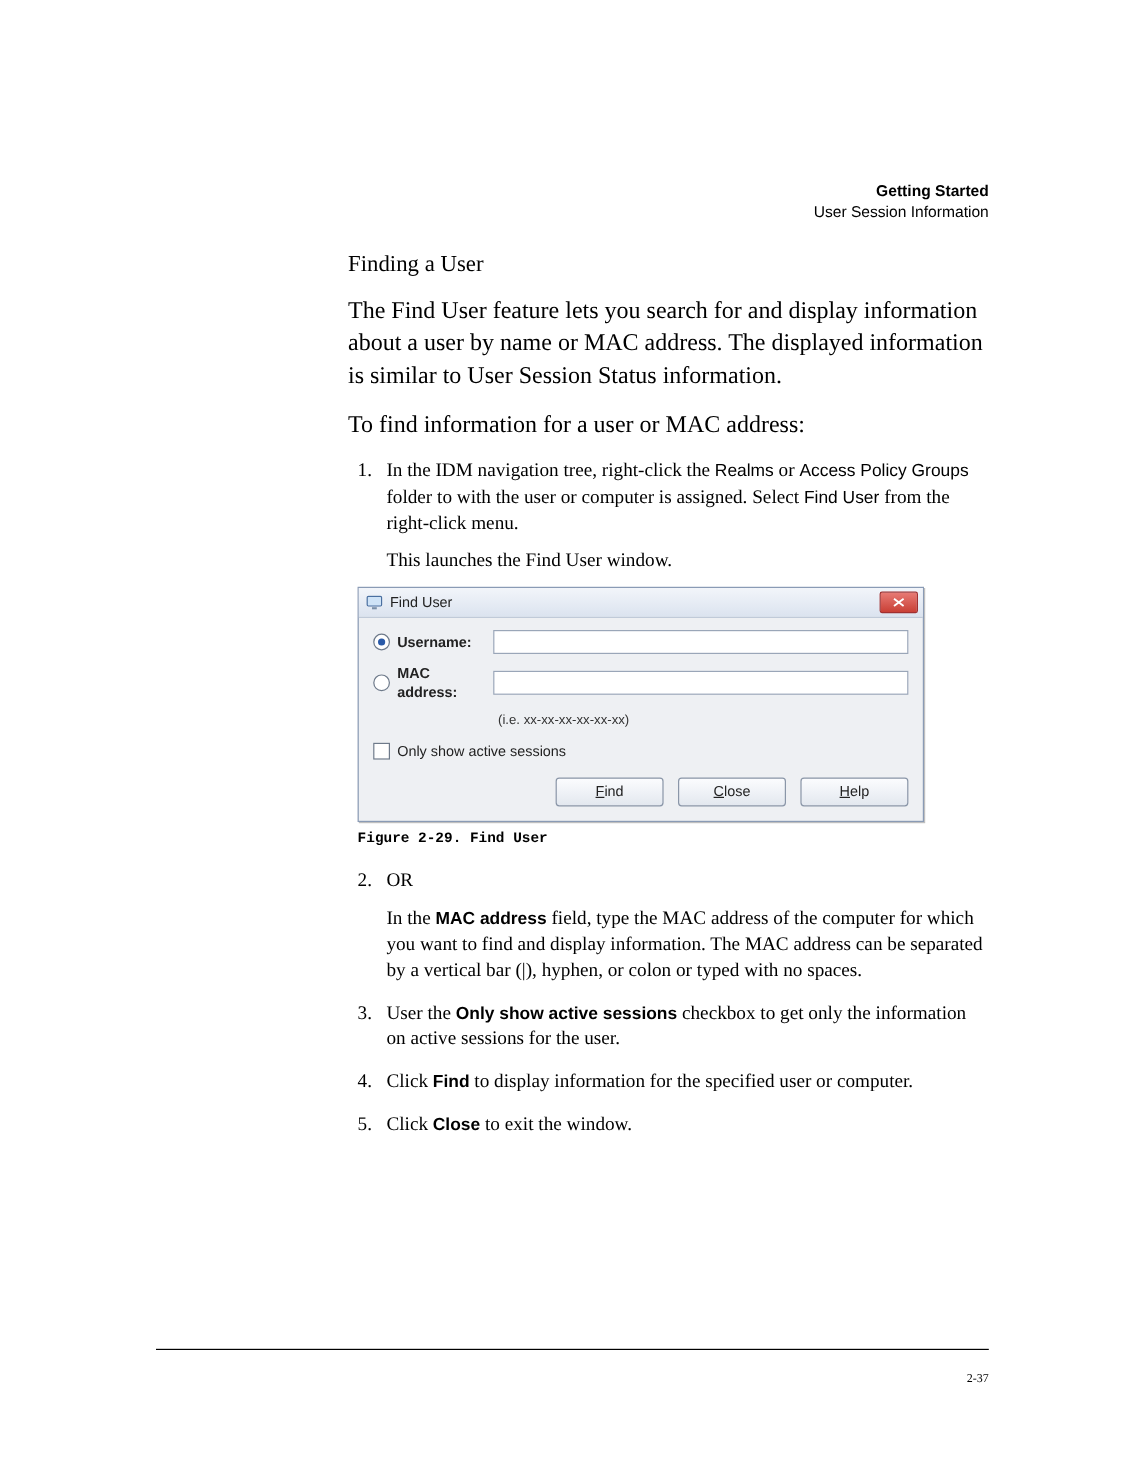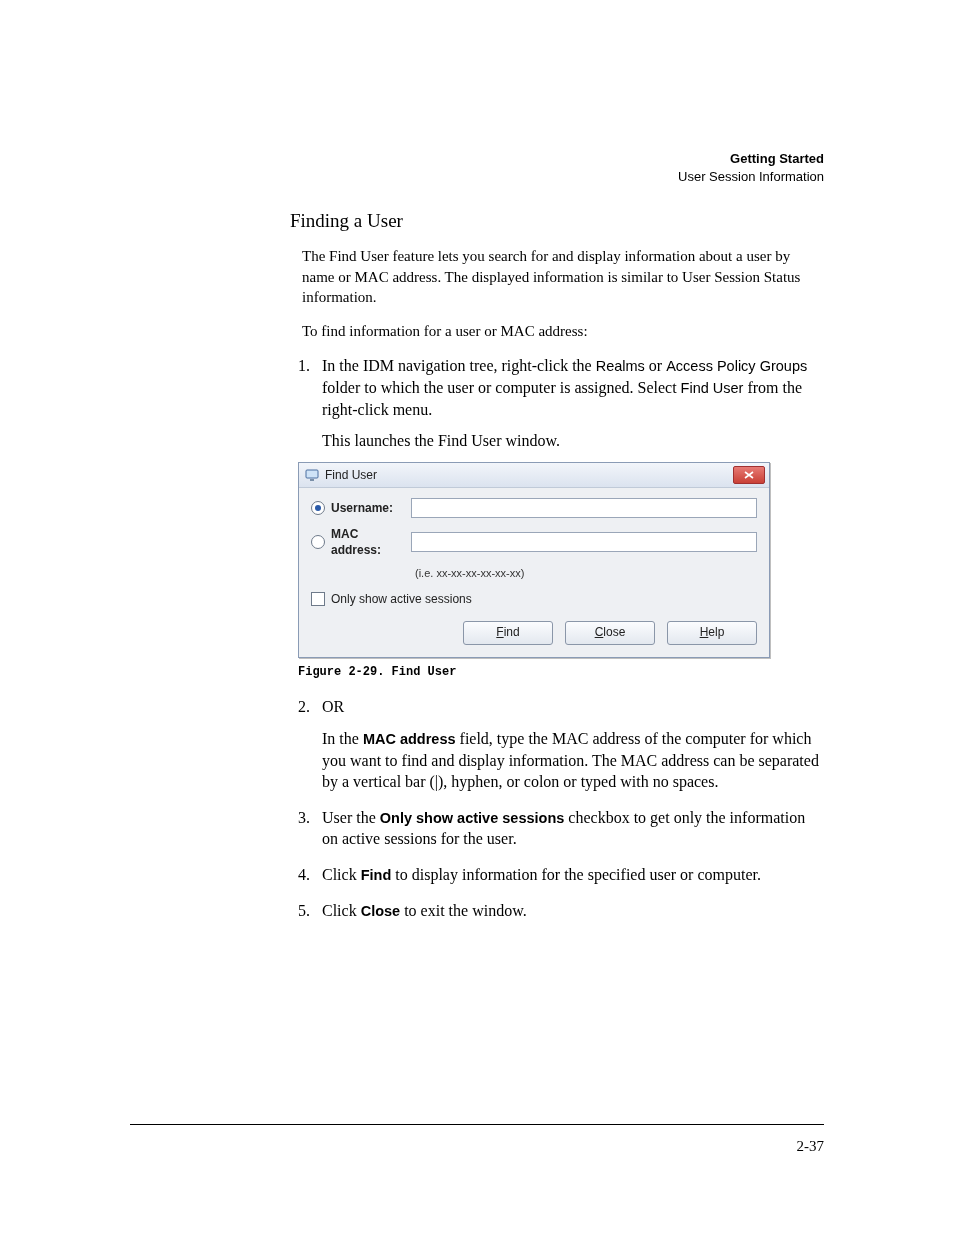--- a/index.html
+++ b/index.html
@@ -29,23 +29,23 @@
   .content {
     margin-left: 160px;
   }
   h2.doc-heading {
     font-family: "Times New Roman", Times, serif;
     font-weight: normal;
     font-size: 19px;
     margin: 0 0 14px 0;
   }
   p.body {
-    font-size: 15px;
+    font-size: 20px;
     line-height: 1.35;
-    margin: 0 0 14px 12px;
+    margin: 0 0 14px 0;
   }
   ol.steps {
     font-size: 16px;
     line-height: 1.35;
     padding-left: 24px;
     margin: 0;
   }
   ol.steps > li {
     margin-bottom: 14px;
     padding-left: 8px;
@@ -193,21 +193,21 @@
     position: absolute;
     left: 130px;
     right: 130px;
     bottom: 110px;
     border-top: 1px solid #000;
   }
   .page-number {
     position: absolute;
     right: 130px;
     bottom: 80px;
-    font-size: 15px;
+    font-size: 10px;
   }
 </style>
 </head>
 <body>
 
 <div class="page">
 
   <div class="header">
     <div class="h1">Getting Started</div>
     <div>User Session Information</div>
@@ -218,21 +218,21 @@
     <h2 class="doc-heading">Finding a User</h2>
 
     <p class="body">The Find User feature lets you search for and display information about a user by name or MAC address. The displayed information is similar to User Session Status information.</p>
 
     <p class="body">To find information for a user or MAC address:</p>
 
     <ol class="steps">
 
       <li>
         <p>
-          <span>In the IDM navigation tree, right-click the </span><span class="ui-term">Realms</span><span> or </span><span class="ui-term">Access Policy Groups</span><span> folder to which the user or computer is assigned. Select </span><span class="ui-term">Find User</span><span> from the right-click menu.</span>
+          <span>In the IDM navigation tree, right-click the </span><span class="ui-term">Realms</span><span> or </span><span class="ui-term">Access Policy Groups</span><span> folder to with the user or computer is assigned. Select </span><span class="ui-term">Find User</span><span> from the right-click menu.</span>
         </p>
         <p>This launches the Find User window.</p>
 
         <div class="figure-block">
           <div class="dialog">
             <div class="titlebar">
               <div class="left">
                 <span class="titlebar-icon">
                   <svg width="14" height="12" viewBox="0 0 14 12">
                     <rect x="1" y="1" width="12" height="8" rx="1" fill="#cfe3f7" stroke="#4a6fa0" stroke-width="1"></rect>

